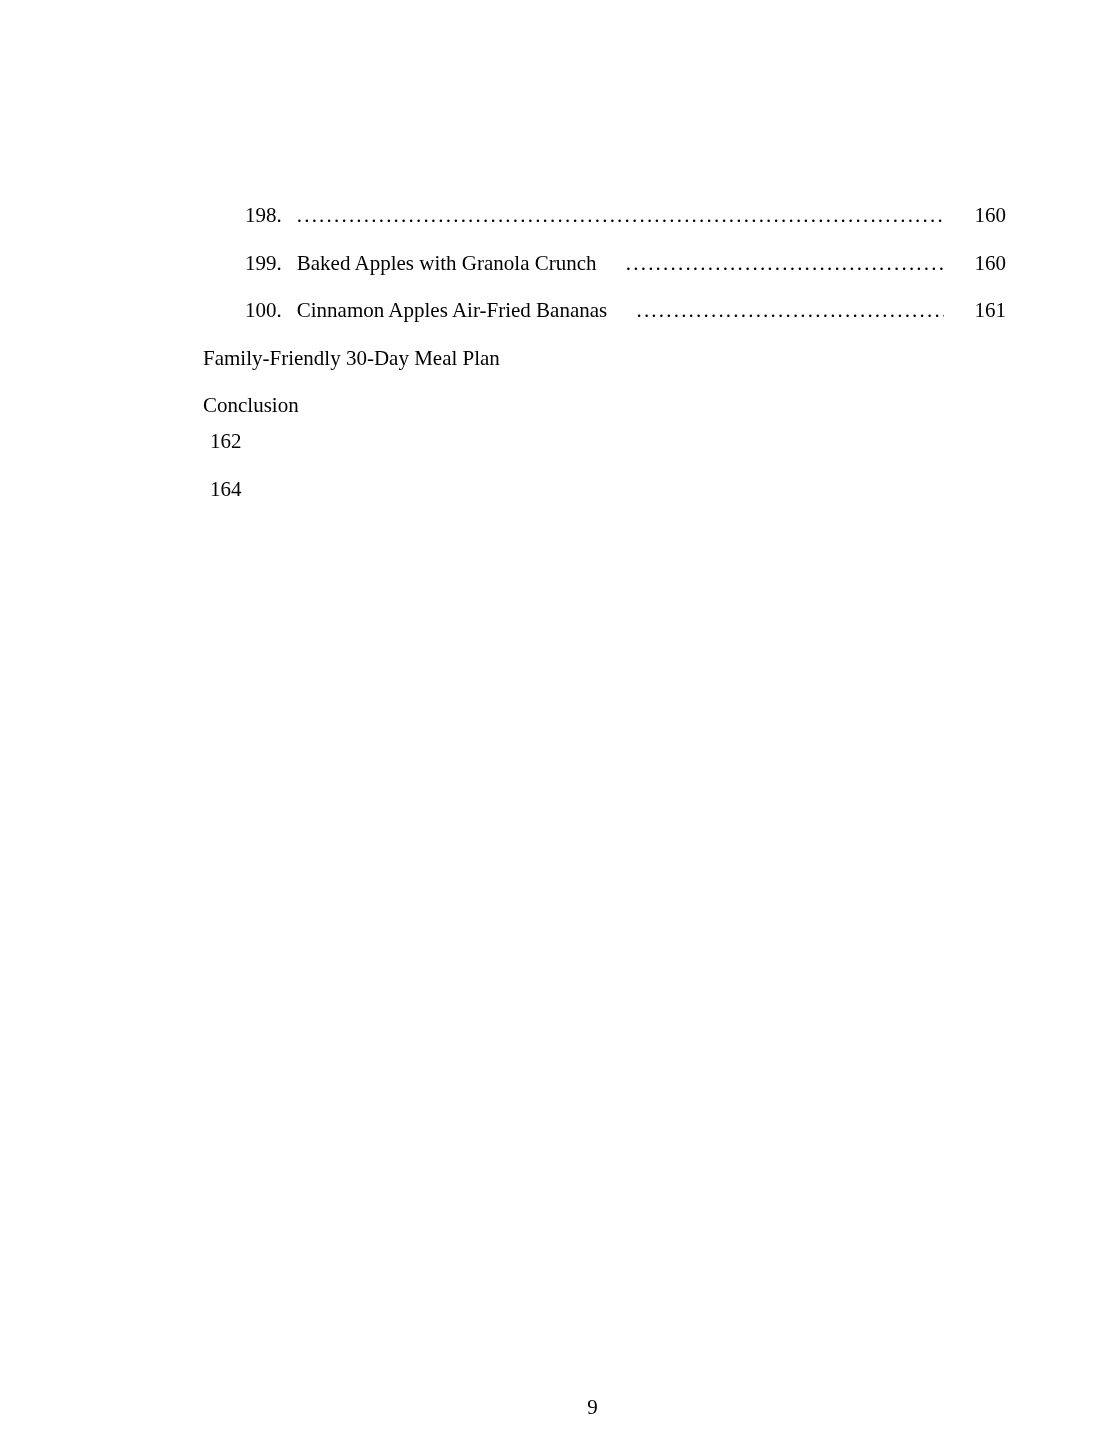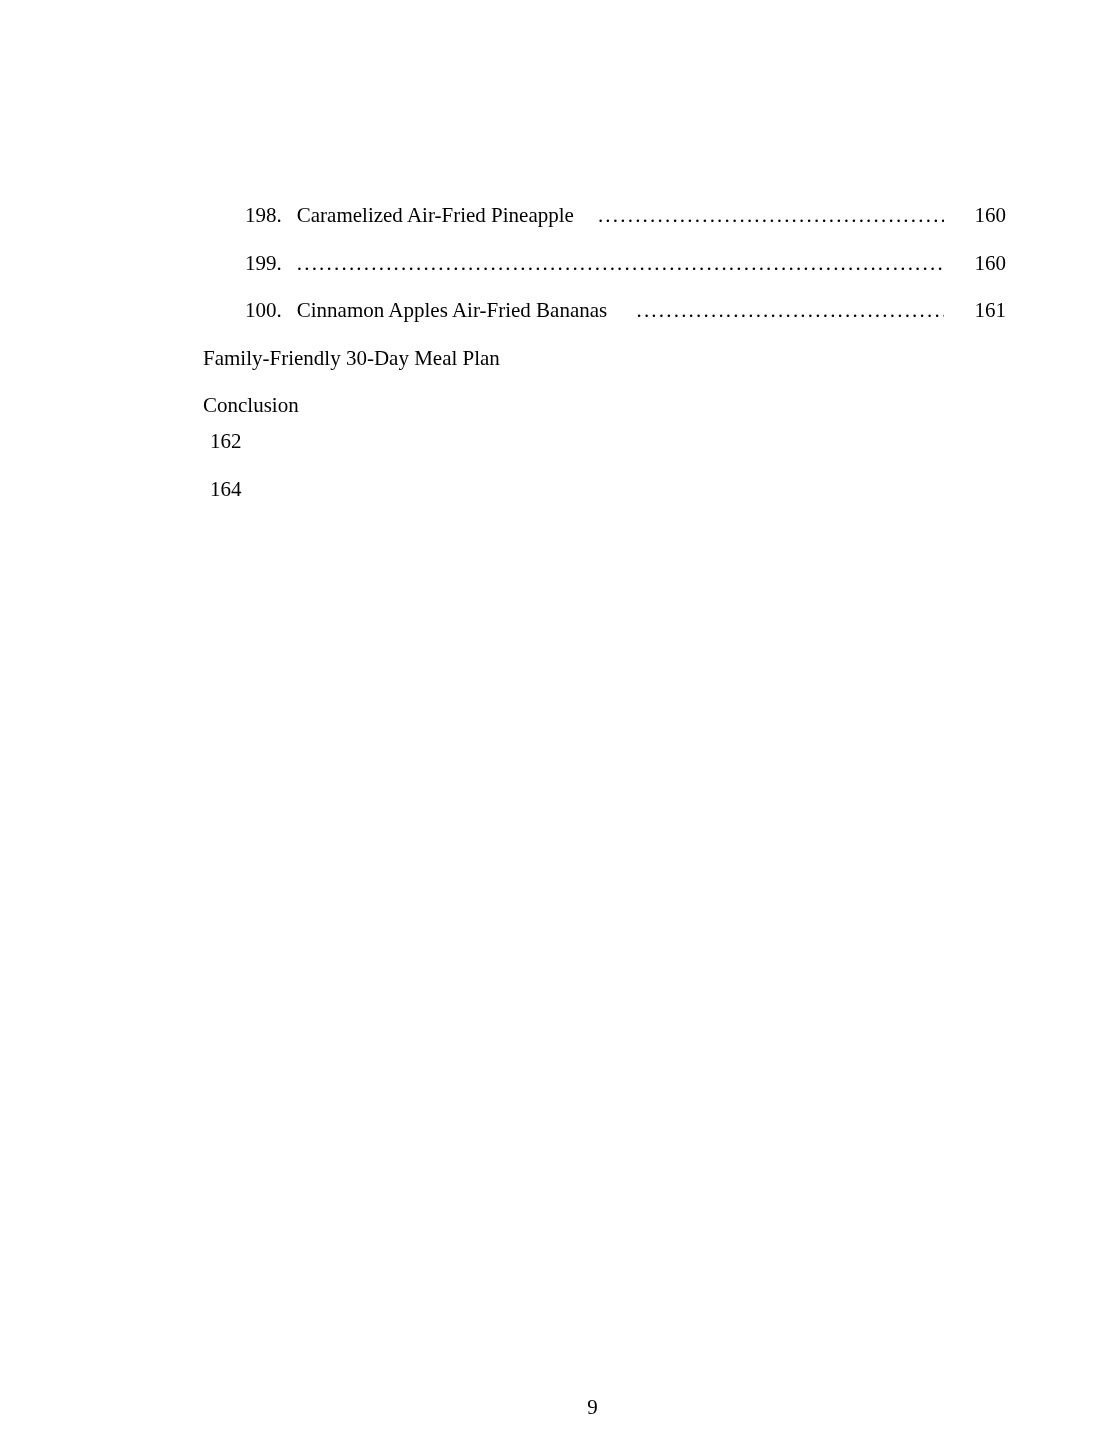--- a/index.html
+++ b/index.html
@@ -65,27 +65,27 @@
 </style>
 </head>
 <body>
 
 <div class="page">
 
   <div class="toc">
 
     <div class="toc-row indent">
       <span class="toc-num">198.</span>
-      <span class="toc-title">Caramelized Air-Fried Pineapple</span>
       <span class="toc-dots"></span>
       <span class="toc-page">160</span>
     </div>
 
     <div class="toc-row indent">
       <span class="toc-num">199.</span>
+      <span class="toc-title">Baked Apples with Granola Crunch </span>
       <span class="toc-dots"></span>
       <span class="toc-page">160</span>
     </div>
 
     <div class="toc-row indent">
       <span class="toc-num">100.</span>
       <span class="toc-title">Cinnamon Apples Air-Fried Bananas </span>
       <span class="toc-dots"></span>
       <span class="toc-page">161</span>
     </div>

